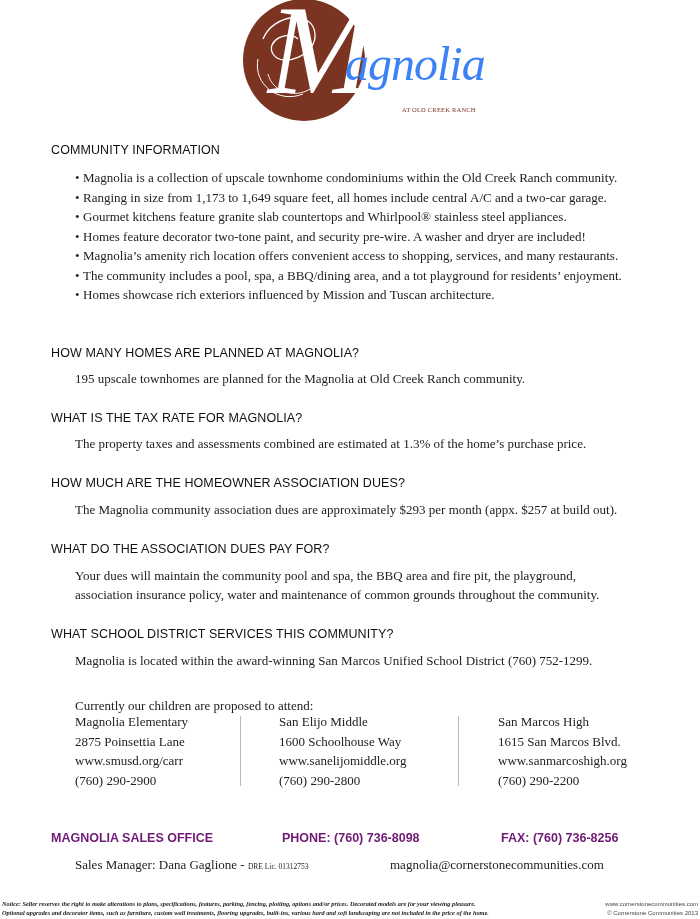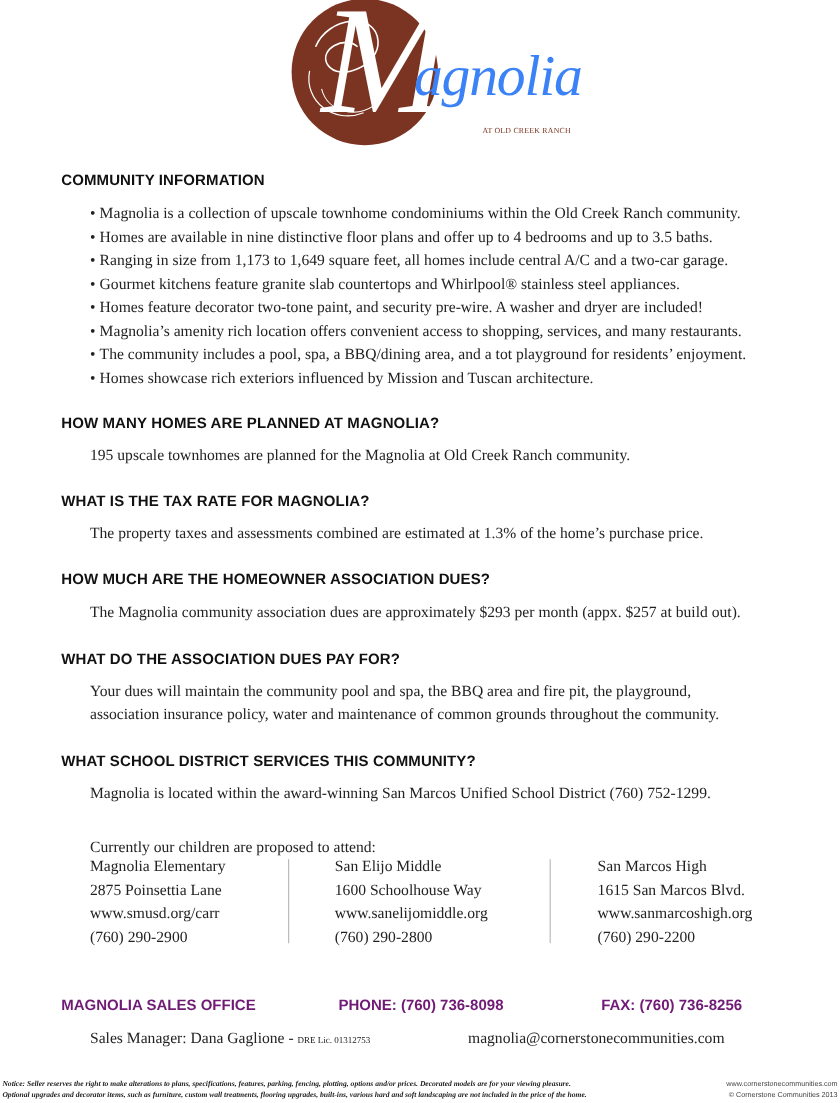--- a/index.html
+++ b/index.html
@@ -7,21 +7,21 @@
 
     
     .logo { position:absolute; left:230px; top:0; width:250px; height:125px; }
     .logo-circle { position:absolute; left:13px; top:-1px; width:122px; height:122px; border-radius:50%; background:#7b3421; }
     .logo-m { position:absolute; left:38px; top:-14px; font-family:"Liberation Serif", serif; font-style:italic; font-size:128px; line-height:1; color:#ffffff; font-weight:normal; }
     .logo-word { position:absolute; left:115px; top:40px; font-family:"Liberation Serif", serif; font-style:italic; font-size:48px; line-height:1; color:#3b82f6; letter-spacing:-1px; }
     .logo-sub { position:absolute; left:172px; top:106px; font-family:"Liberation Serif", serif; font-size:6.5px; color:#7b3421; letter-spacing:0.2px; white-space:nowrap; }
     .logo-swirl { position:absolute; left:13px; top:-1px; }
 
     
-    .h { position:absolute; left:51px; font-family:"Liberation Sans", "DejaVu Sans", sans-serif; font-weight:bold; font-size:12.5px; color:#111; letter-spacing:0.1px; white-space:nowrap; }
+    .h { position:absolute; left:51px; font-family:"Liberation Sans", "DejaVu Sans", sans-serif; font-weight:normal; font-size:12.5px; color:#111; letter-spacing:0.1px; white-space:nowrap; }
     .p { position:absolute; left:75px; font-family:"Liberation Serif", serif; font-size:13px; color:#222; white-space:nowrap; line-height:19.5px; }
 
     ul.bullets { position:absolute; left:75px; top:168px; margin:0; padding:0; list-style:none; font-family:"Liberation Serif", serif; font-size:13px; color:#222; line-height:19.5px; }
     ul.bullets li { white-space:nowrap; }
     ul.bullets li .dot { display:inline-block; width:8px; }
     .school { position:absolute; top:0; font-family:"Liberation Serif", serif; font-size:13px; color:#222; line-height:19.5px; white-space:nowrap; }
     .divider { position:absolute; top:716px; width:1px; height:70px; background:#bbb; }
 
     .footer-line { position:absolute; font-family:"Liberation Sans", sans-serif; font-weight:bold; font-size:12.5px; color:#701a75; top:831px; white-space:nowrap; }
     .sales-line { position:absolute; top:857px; font-family:"Liberation Serif", serif; font-size:13px; color:#222; white-space:nowrap; }
@@ -41,21 +41,20 @@
     <path d="M25 75 C 30 95, 55 100, 70 88" fill="none" stroke="#fff" stroke-width="0.9"></path>
   </svg>
   <div class="logo-m">M</div>
   <div class="logo-word">agnolia</div>
   <div class="logo-sub">AT OLD CREEK RANCH</div>
 </div>
 
 <div class="h" style="top:143px;">COMMUNITY  INFORMATION</div>
 <ul class="bullets">
   <li><span class="dot">•</span><span>Magnolia is a collection of upscale townhome condominiums within the Old Creek Ranch community.</span></li>
-  <li><span class="dot">•</span><span>Homes are available in nine distinctive floor plans and offer up to 4 bedrooms and up to 3.5 baths.</span></li>
   <li><span class="dot">•</span><span>Ranging in size from 1,173 to 1,649 square feet, all homes include central A/C and a two-car garage.</span></li>
   <li><span class="dot">•</span><span>Gourmet kitchens feature granite slab countertops and Whirlpool® stainless steel appliances.</span></li>
   <li><span class="dot">•</span><span>Homes feature decorator two-tone paint, and security pre-wire.  A washer and dryer are included!</span></li>
   <li><span class="dot">•</span><span>Magnolia’s amenity rich location offers convenient access to shopping, services, and many restaurants.</span></li>
   <li><span class="dot">•</span><span>The community includes a pool, spa, a BBQ/dining area, and a tot playground for residents’ enjoyment.</span></li>
   <li><span class="dot">•</span><span>Homes showcase rich exteriors influenced by Mission and Tuscan architecture.</span></li>
 </ul>
 
 <div class="h" style="top:346px;">HOW MANY HOMES ARE PLANNED AT MAGNOLIA?</div>
 <div class="p" style="top:369px;">195 upscale townhomes are planned for the Magnolia at Old Creek Ranch community.</div>

